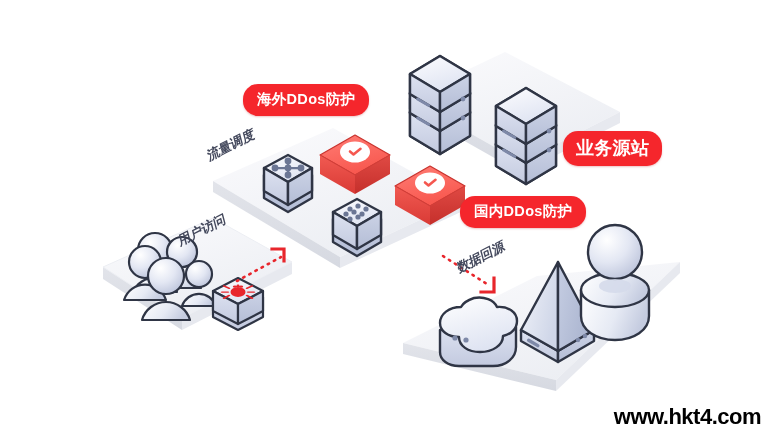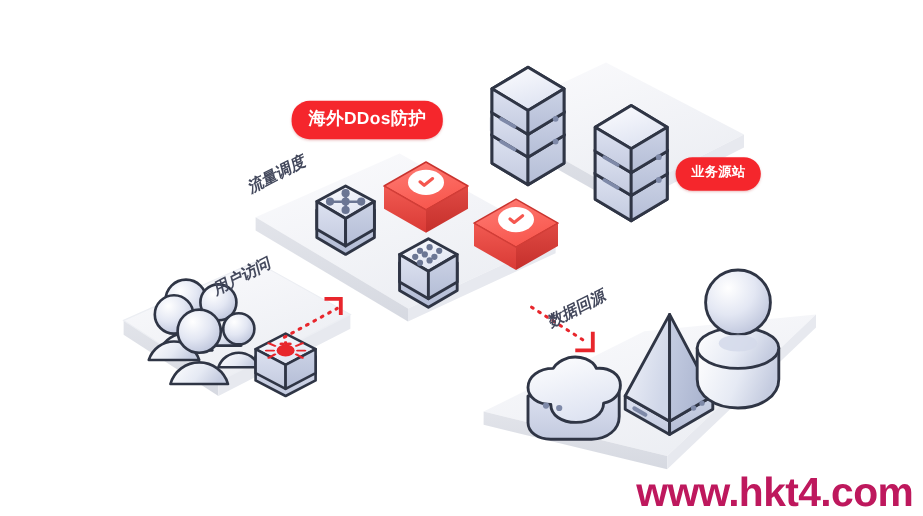--- a/index.html
+++ b/index.html
@@ -21,41 +21,41 @@
     border-radius:15px;
     font-size:14.5px;
     font-weight:700;
     letter-spacing:.3px;
     line-height:1;
     padding:8px 14px 9px 14px;
     white-space:nowrap;
     box-shadow:0 1px 2px rgba(180,20,25,.25);
     text-align:center;
   }
-  .badge.small{font-size:11px;padding:8px 13px 9px 13px;}
+  .badge.small{font-size:18px;padding:8px 13px 9px 13px;}
 
   
   .isolabel{
     position:absolute;
     color:#43485c;
     font-size:13px;
     font-weight:700;
     white-space:nowrap;
     line-height:1;
     letter-spacing:0px;
   }
 
   
   #watermark{
     position:absolute;
     right:8px;
     bottom:2px;
-    font-size:34px;
+    font-size:22px;
     font-weight:700;
-    color:#be185d;
+    color:#000000;
     letter-spacing:-0.5px;
     line-height:1;
     font-family:"Liberation Sans","DejaVu Sans",sans-serif;
     user-select:none;
   }
 </style>
 </head>
 <body>
 
 <div id="stage">
@@ -339,20 +339,21 @@
   </svg>
 
   <div class="isolabel" style="left:206px;top:150px;transform:rotate(-27deg) skewX(-12deg);transform-origin:left top;">流量调度</div>
 
   <div class="isolabel" style="left:177px;top:235px;transform:rotate(-27deg) skewX(-12deg);transform-origin:left top;">用户访问</div>
 
   <div class="isolabel" style="left:456px;top:262px;transform:rotate(-27deg) skewX(-12deg);transform-origin:left top;">数据回源</div>
 
   <div class="badge" style="left:243px;top:84px;">海外DDos防护</div>
 
+  <div class="badge" style="left:460px;top:196px;">国内DDos防护</div>
 
   <div class="badge small" style="left:563px;top:131px;">业务源站</div>
 
 
 
   <div id="watermark">www.hkt4.com</div>
 
 </div>
 
 </body></html>

